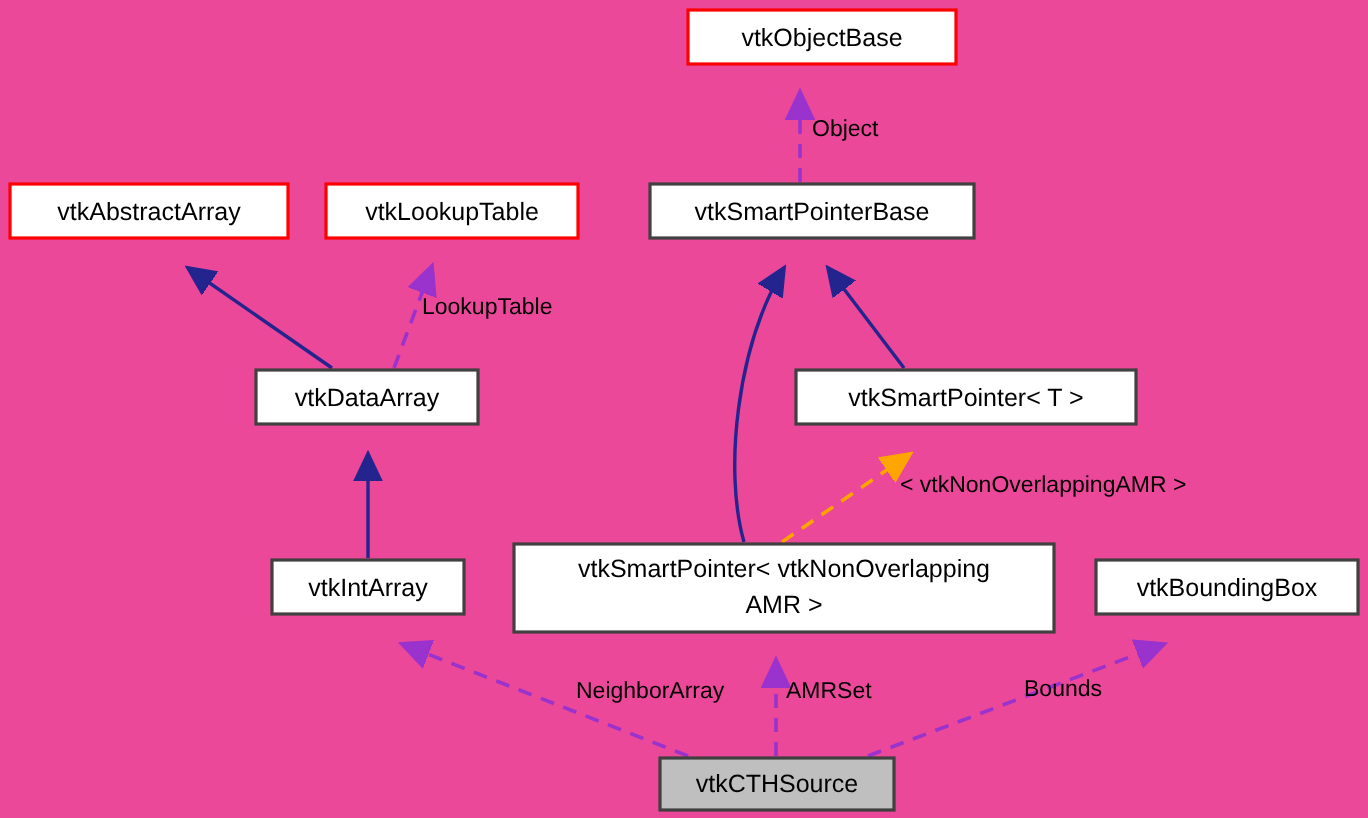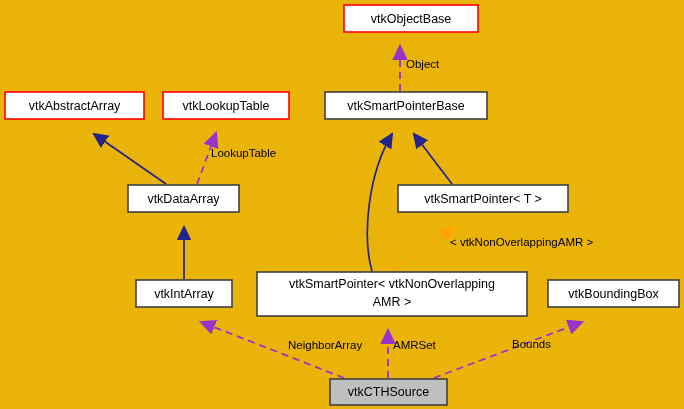--- a/index.html
+++ b/index.html
@@ -4,21 +4,21 @@
 <style>
   html, body {
     margin: 0;
     padding: 0;
     background: #ffffff;
   }
   #diagram-root {
     position: relative;
     width: 684px;
     height: 409px;
-    background: #eab308;
+    background: #ec4899;
     font-family: "Liberation Sans", sans-serif;
     overflow: hidden;
     text-decoration: underline;
   }
   svg#uml-canvas {
     display: block;
     width: 684px;
     height: 409px;
   }
   .node-box {

